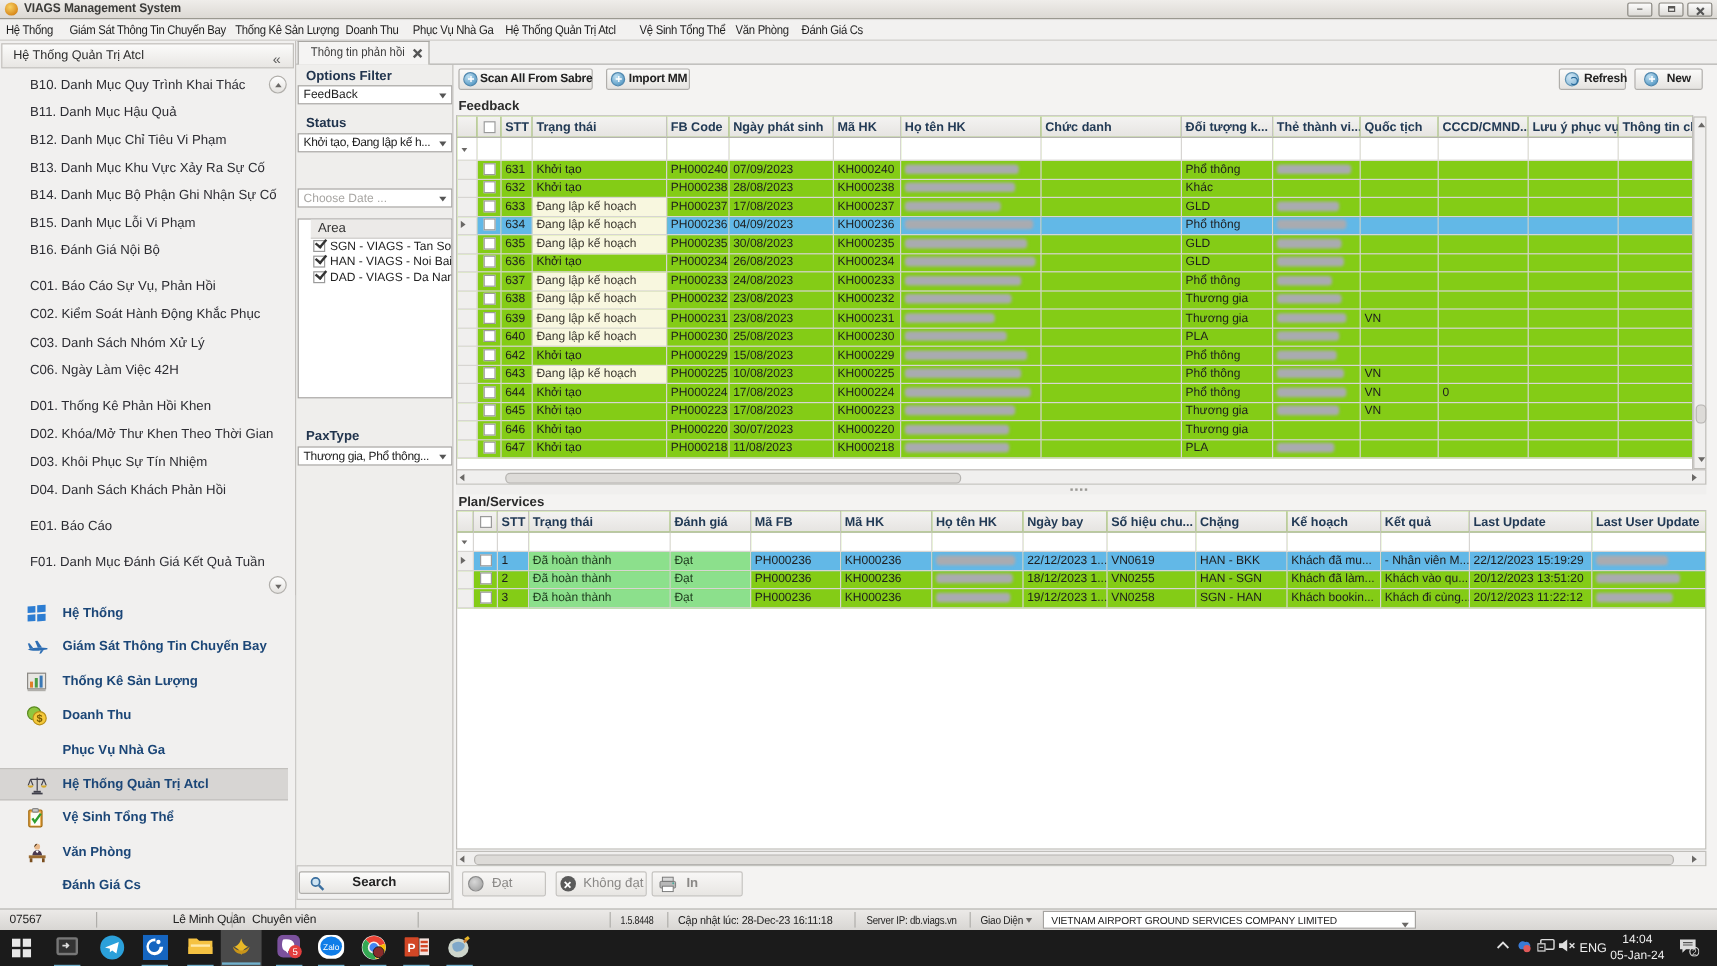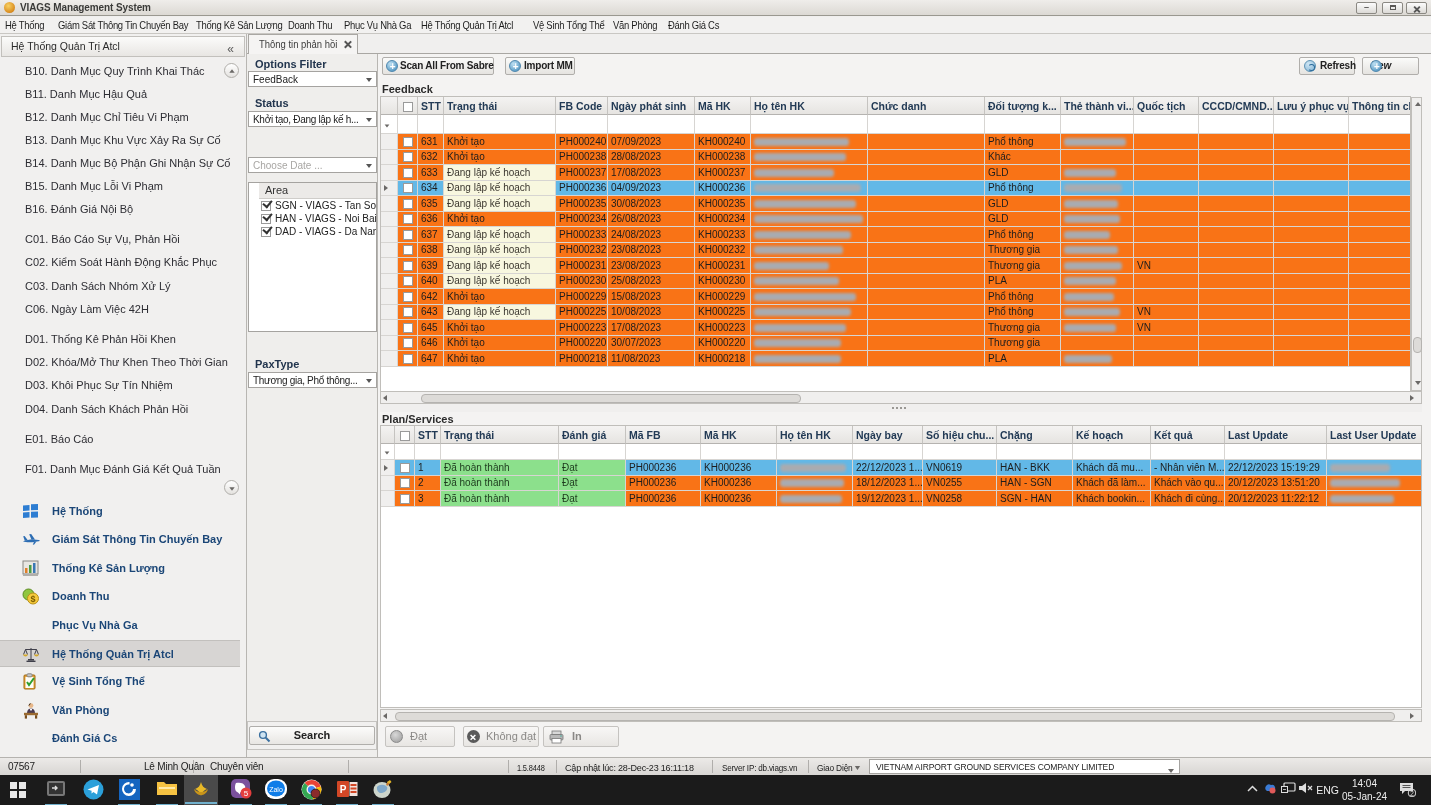--- a/index.html
+++ b/index.html
@@ -52,21 +52,21 @@
 
 
 #mainarea { left:378px; top:54px; width:1053px; height:703px; background:#f4f3f2; }
 .toolbtn { position:absolute; top:3px; height:18px; background:linear-gradient(#fbfbfa,#e5e3e0); border:1px solid #b0aeab; border-radius:2px; font-weight:bold; color:#222; line-height:16px; padding:0 0 0 20px; white-space:nowrap; font-size:10px; letter-spacing:-0.2px; box-sizing:border-box; }
 .rfcirc { position:absolute; left:4px; top:2px; width:12px; height:12px; border-radius:50%; background:radial-gradient(circle at 35% 30%, #cfe6f4, #7fb3d4); border:1px solid #5f93b4; }
 .rfcirc:after { content:""; position:absolute; left:2.5px; top:2.5px; width:5px; height:5px; border:1.5px solid #2a6a9a; border-radius:50%; border-left-color:transparent; }
 .bluecirc { position:absolute; left:4px; top:2px; width:12px; height:12px; border-radius:50%; background:radial-gradient(circle at 35% 30%, #bfe0f2, #5f9fc8 75%, #3c709b); border:1px solid #4f87ae; }
 .bluecirc:after { content:"+"; position:absolute; left:0; top:-1px; width:11px; text-align:center; color:#fff; font-weight:bold; font-size:10px; line-height:13px; }
 
 .grouplabel { position:absolute; left:4px; font-weight:bold; color:#2b2b2b; }
-table.grid { border-collapse:separate; border-spacing:0; table-layout:fixed; position:absolute; background:#f97316; }
+table.grid { border-collapse:separate; border-spacing:0; table-layout:fixed; position:absolute; background:#84cc16; }
 table.grid td, table.grid th { border-right:1px solid #d7d5d2; border-bottom:1px solid #d7d5d2; overflow:hidden; white-space:nowrap; padding:0 2px 0 3px; font-weight:normal; text-align:left; box-sizing:border-box; font-size:10.5px; }
 table.grid td { font-size:10px; }
 table.grid th { background:linear-gradient(#f4f3f2,#e6e4e1); border-right:1px solid #c5c3c0; border-bottom:1px solid #b5b3b0; color:#223a55; font-weight:bold; }
 table.grid td { height:15.5px; }
 table.grid tr.ghead th { height:18px; }
 table.grid tr.frow td { height:19px; background:#fff; }
 #grid2 tr.frow td { height:16px; }
 td.ind { background:#f0efee; border-color:#d0cecb; color:#333; font-size:6.5px; text-align:center; padding:0; }
 .blb { display:inline-block; height:8px; background:#a9abb0; border-radius:3px; vertical-align:-1px; filter:blur(1.5px); }
 tr.selrow td { background:#62b8e7; }
@@ -261,21 +261,21 @@
   <div id="searchbtn"><svg style="position:absolute;left:8px;top:3px;" width="13" height="13" viewBox="0 0 13 13">
         <circle cx="5" cy="5" r="3.4" fill="#cfe4f2" stroke="#3a6f9f" stroke-width="1.4"></circle>
         <line x1="7.8" y1="7.8" x2="11.5" y2="11.5" stroke="#3a6f9f" stroke-width="2"></line>
       </svg>Search</div>
 </div>
 
 <div id="mainarea" class="abs">
   <div class="toolbtn" style="left:4px;width:112px;padding-left:17px;"><span class="bluecirc" style="left:3px;"></span>Scan All From Sabre</div>
   <div class="toolbtn" style="left:127px;width:70px;padding-left:18px;"><span class="bluecirc" style="left:3px;"></span>Import MM</div>
   <div class="toolbtn" style="left:921px;width:56px;"><span class="rfcirc"></span>Refresh</div>
-  <div class="toolbtn" style="left:984px;width:57px;padding-left:8px;font-style:italic;"><span class="bluecirc" style="left:7px;"></span>New</div>
+  <div class="toolbtn" style="left:984px;width:57px;padding-left:26px;"><span class="bluecirc" style="left:7px;"></span>New</div>
   <div class="grouplabel" style="top:29px;">Feedback</div>
   <div class="grouplabel" style="top:359px;">Plan/Services</div>
 </div>
 <div id="grid1wrap" class="abs" style="left:380px;top:96px;width:1031px;height:295px;overflow:hidden;background:#fff;border:1px solid #c0beba;border-bottom:none;">
 <table class="grid" id="grid1" style="left:0;top:0;width:1031px;">
       <colgroup>
 <col style="width:17px;">
 <col style="width:20px;">
 <col style="width:26px;">
 <col style="width:112px;">
@@ -520,20 +520,37 @@
           <td class="stplan">Đang lập kế hoạch</td>
           <td>PH000225</td>
           <td>10/08/2023</td>
           <td>KH000225</td>
           <td><span class="blb" style="width:97px;"></span></td>
           <td></td>
           <td>Phổ thông</td>
           <td><span class="blb" style="width:56px;"></span></td>
           <td>VN</td>
           <td></td>
+          <td></td>
+          <td></td>
+        </tr>
+<tr>
+          <td class="ind"></td>
+          <td><span class="cb"></span></td>
+          <td>644</td>
+          <td class="stinit">Khởi tạo</td>
+          <td>PH000224</td>
+          <td>17/08/2023</td>
+          <td>KH000224</td>
+          <td><span class="blb" style="width:105px;"></span></td>
+          <td></td>
+          <td>Phổ thông</td>
+          <td><span class="blb" style="width:58px;"></span></td>
+          <td>VN</td>
+          <td>0</td>
           <td></td>
           <td></td>
         </tr>
 <tr>
           <td class="ind"></td>
           <td><span class="cb"></span></td>
           <td>645</td>
           <td class="stinit">Khởi tạo</td>
           <td>PH000223</td>
           <td>17/08/2023</td>

